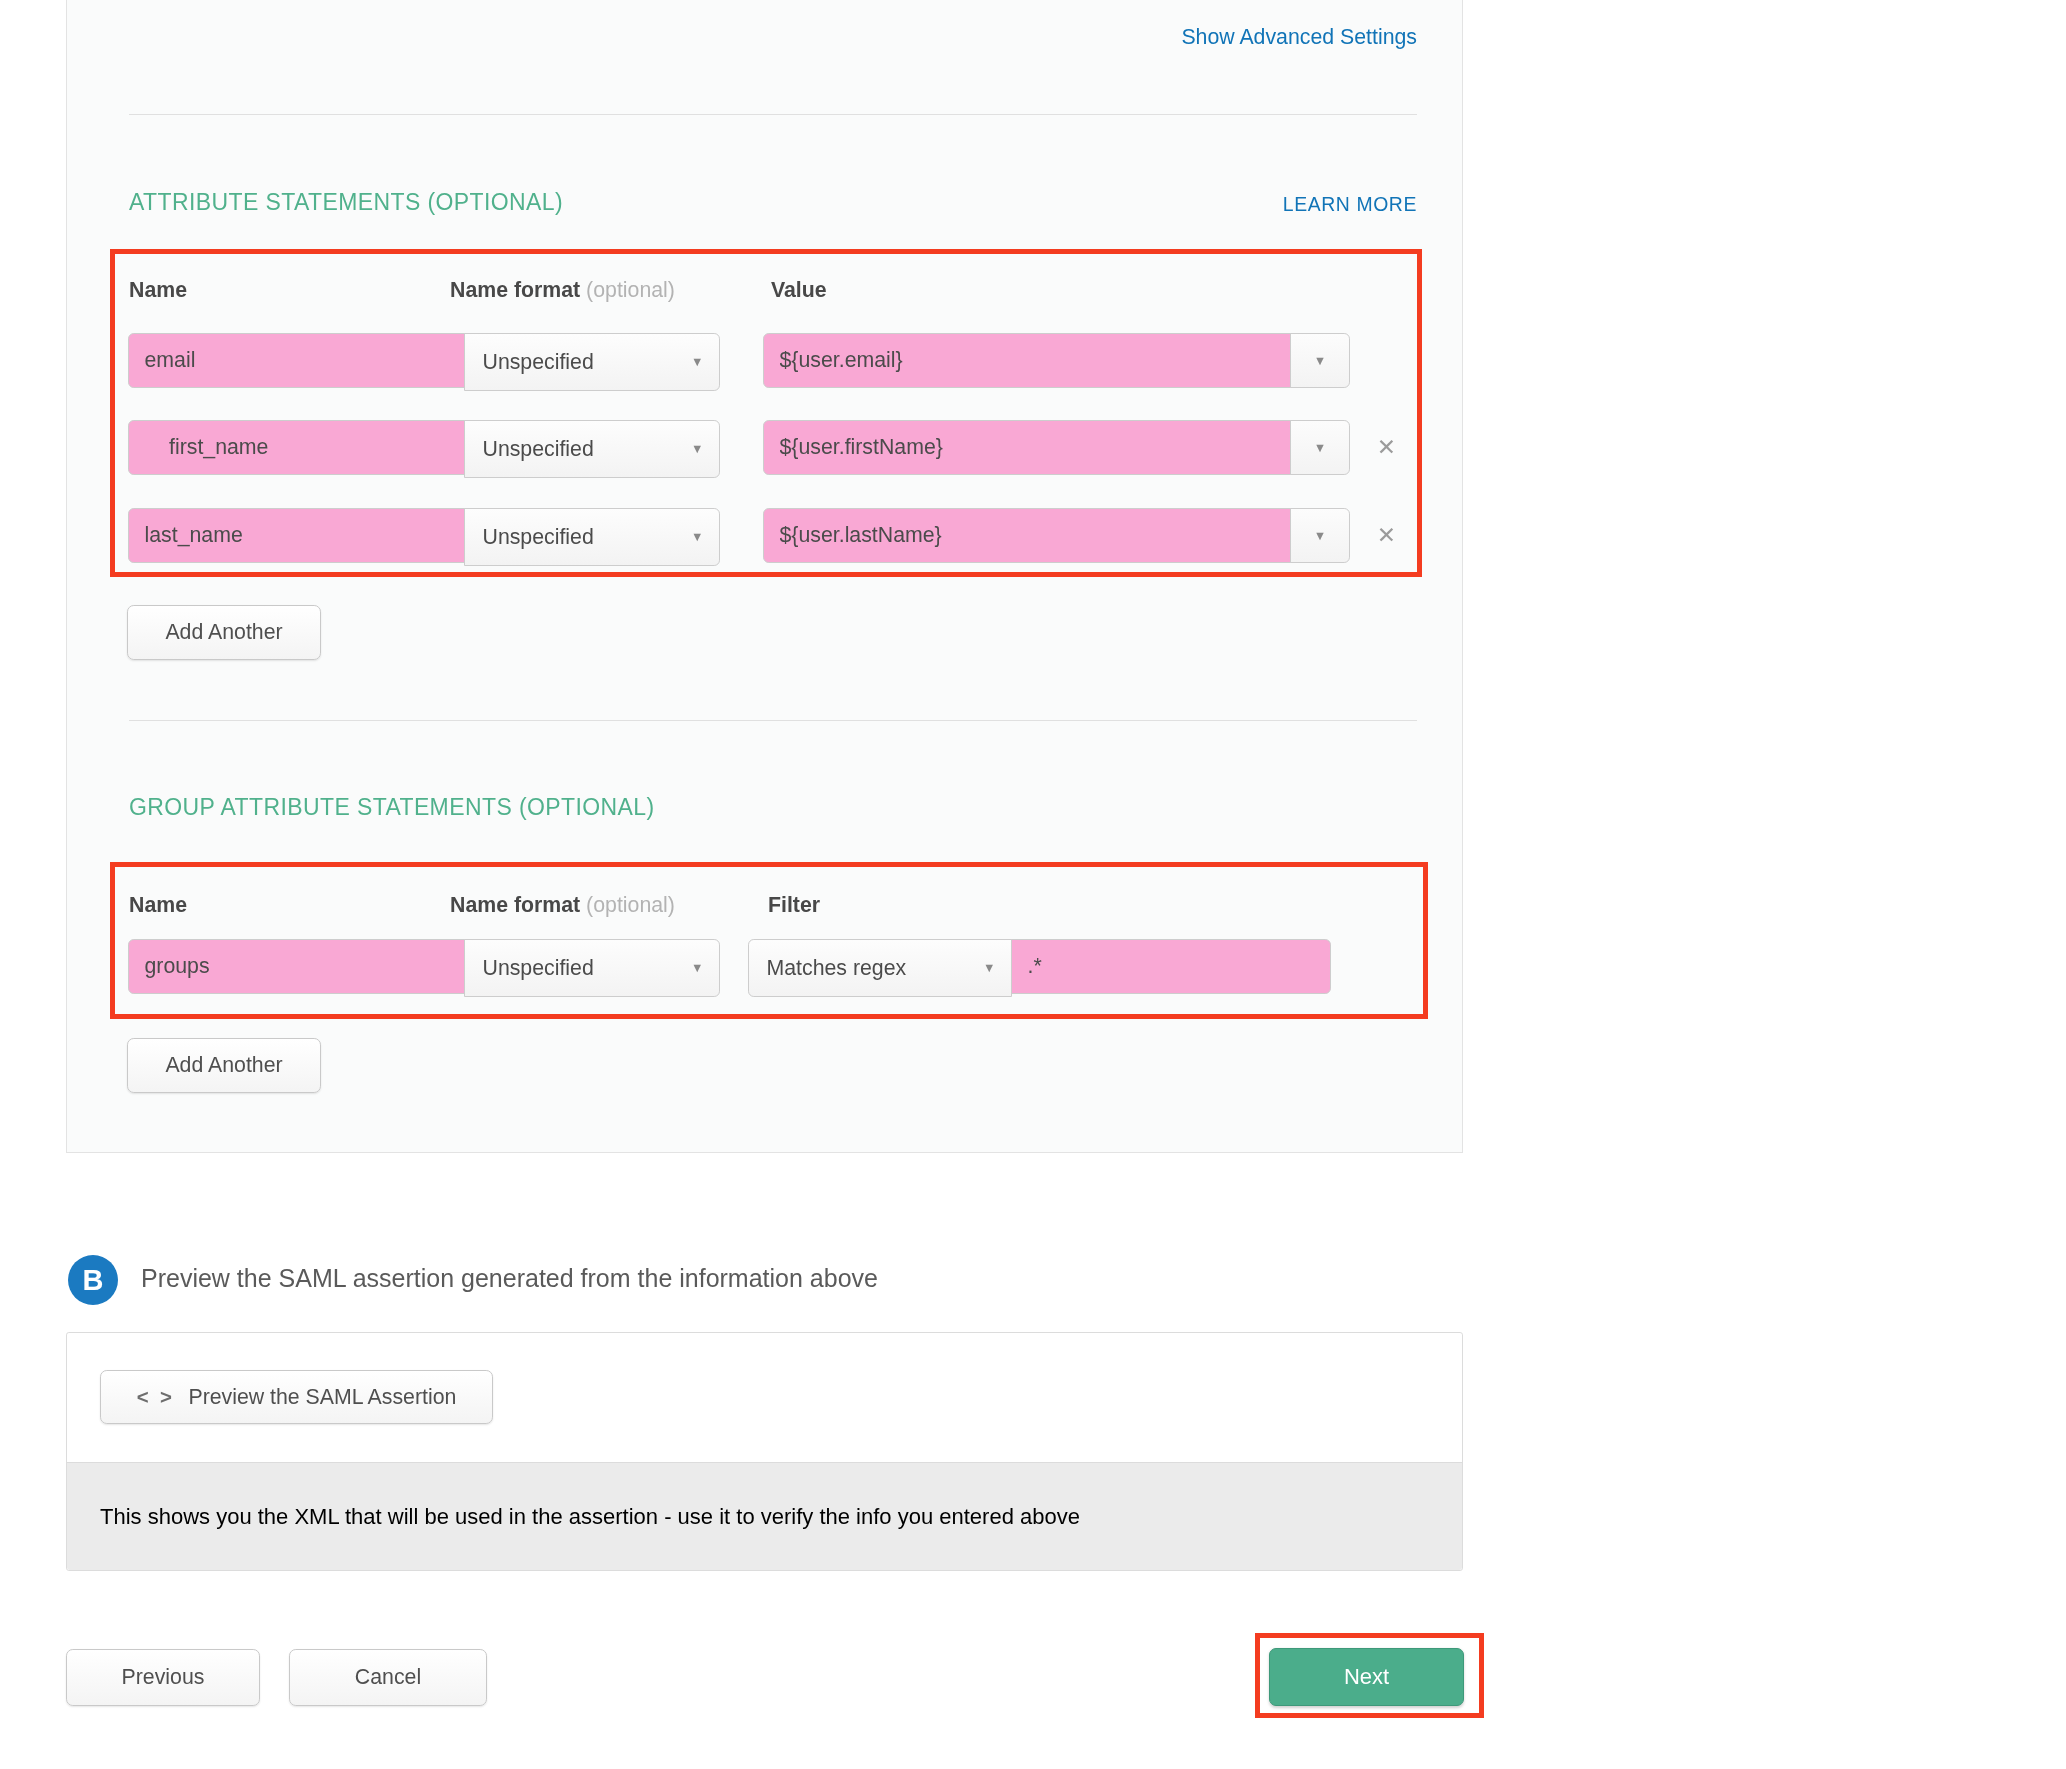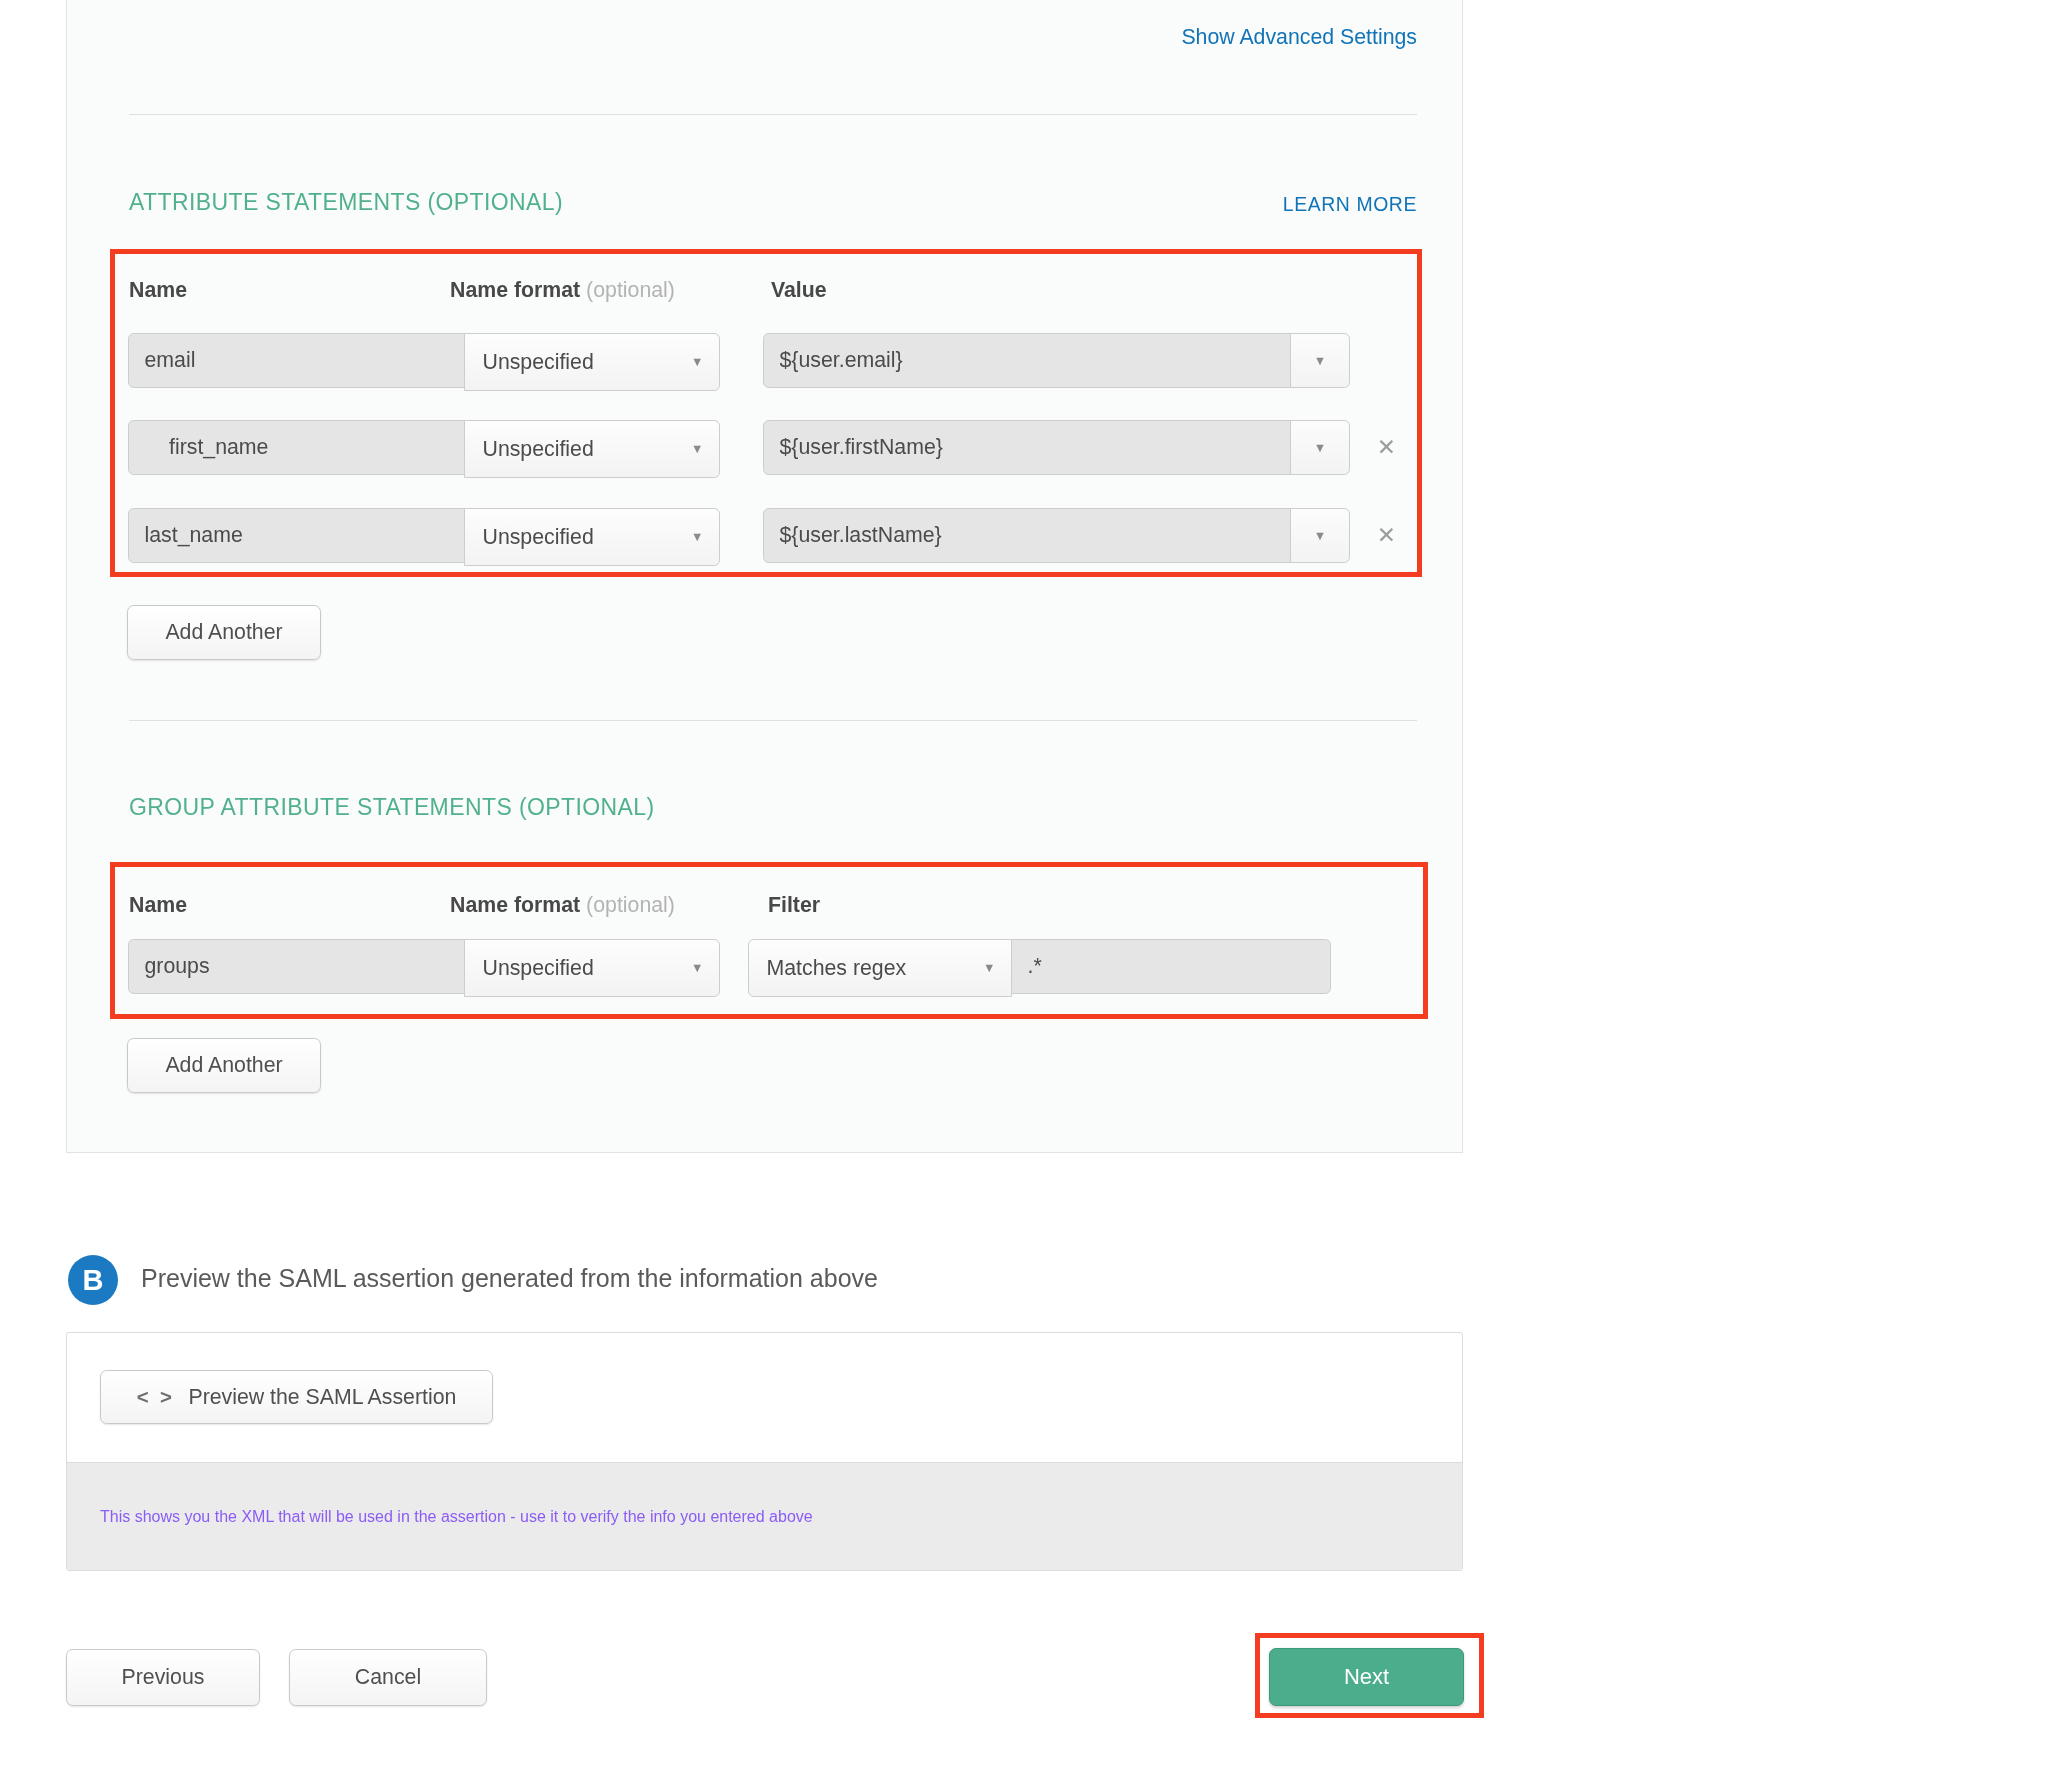--- a/index.html
+++ b/index.html
@@ -20,21 +20,21 @@
   .divider { position:absolute; left:62px; right:45px; height:1px; background:#e0e0e0; }
   .d1 { top:114px; } .d2 { top:720px; }
   .sec-heading { position:absolute; left:62px; font-size:23px; color:#50b18c; letter-spacing:0.4px; white-space:nowrap; }
   .h-attr { top:189px; } .h-group { top:794px; }
   .red-box { position:absolute; border:5.8px solid #f43c20; pointer-events:none; background:transparent; z-index:5; }
   .box1 { left:43px; top:249px; width:1312px; height:328px; }
   .box2 { left:43px; top:862px; width:1318px; height:157px; }
   .col-label { position:absolute; font-size:21.3px; font-weight:bold; color:#484848; white-space:nowrap; }
   .optional { font-weight:normal; color:#b3b3b3; }
   .input {
-    position:absolute; height:55px; border:1px solid #cdcdcd; background:#e5e5e5;
+    position:absolute; height:55px; border:1px solid #cdcdcd; background:#f9a8d4;
     padding:0 15.5px; font-size:21.3px; color:#4b4b4b; font-family:inherit; outline:none;
   }
   .rad-l { border-radius:5.8px 0 0 5.8px; } .rad-r { border-radius:0 5.8px 5.8px 0; }
   .select {
     position:absolute; height:58px; border:1px solid #cdcdcd;
     background:linear-gradient(180deg,#fdfdfd,#f3f3f3);
     display:flex; align-items:center; justify-content:space-between;
     padding:0 15.5px 0 17.5px; font-size:21.3px; color:#4b4b4b; cursor:pointer; white-space:nowrap;
   }
   .caret { font-size:12.6px; color:#8a8a8a; margin-left:11.6px; }
@@ -67,21 +67,21 @@
   }
   .preview-btn {
     left:33px; top:37px; width:393px; height:54px;
     display:flex; align-items:center; justify-content:center; gap:13.6px;
   }
   .code-icon { color:#6e6e6e; font-size:20.4px; font-weight:bold; letter-spacing:2.9px; white-space:nowrap; }
   .helper-strip {
     position:absolute; left:0; right:0; bottom:0; height:108px;
     background:#ebebeb; border-top:1px solid #dcdcdc; border-radius:0 0 2.9px 2.9px;
     display:flex; align-items:center; padding-left:33px;
-    font-size:16px; color:#8b5cf6;
+    font-size:22px; color:#000000;
   }
   
   .prev-btn { left:66px; top:1649px; width:194px; height:57px; }
   .cancel-btn { left:289px; top:1649px; width:198px; height:57px; }
   .red-frame { position:absolute; left:1255px; top:1633px; width:229px; height:85px; border:5.8px solid #f43c20; pointer-events:none; z-index:5; }
   .next-btn {
     position:absolute; left:1269px; top:1648px; width:195px; height:58px;
     background:#4bad8b; border:1px solid #3e997a; border-radius:7px;
     color:#ffffff; font-size:22px; font-family:inherit; cursor:pointer;
     box-shadow:0 1.9px 2.9px rgba(0,0,0,.18);

